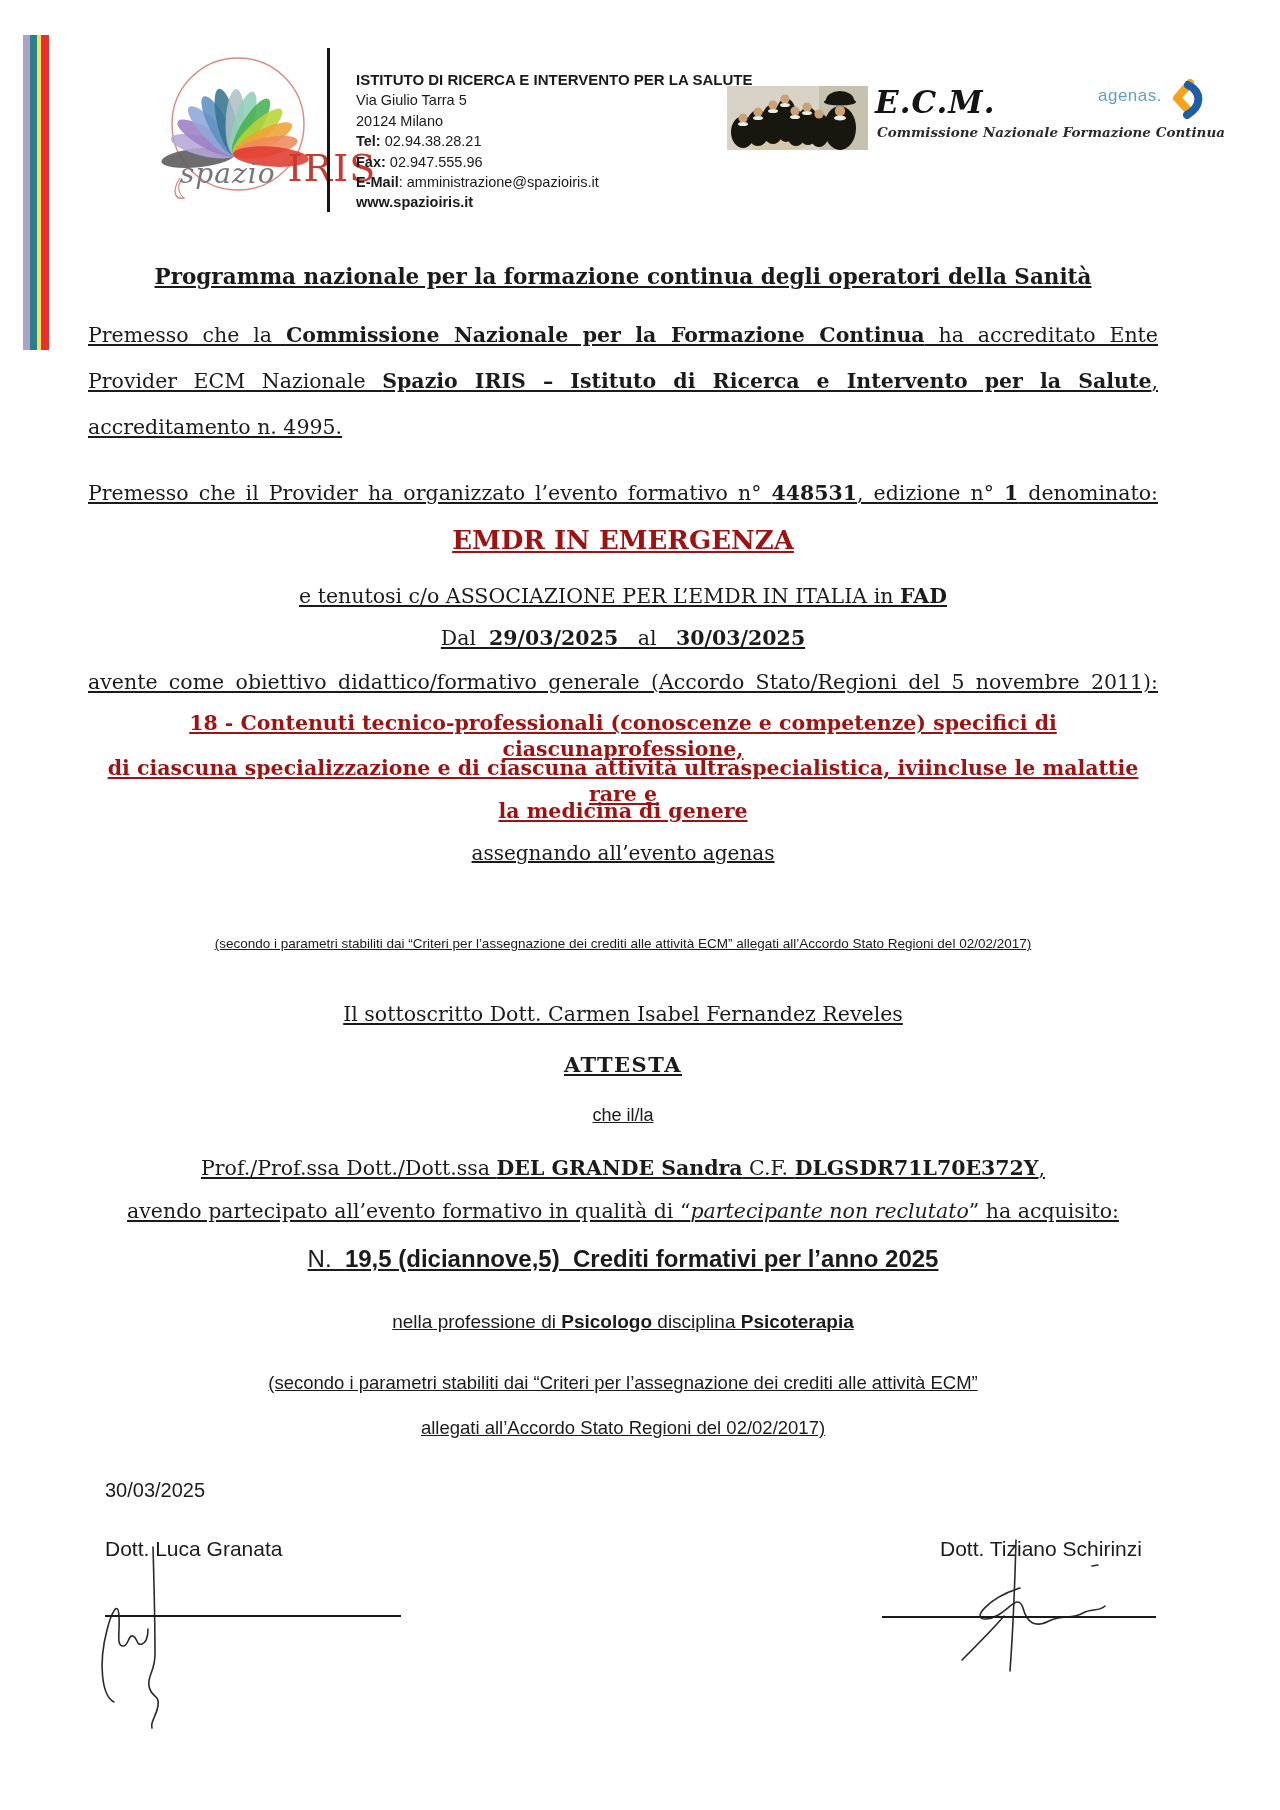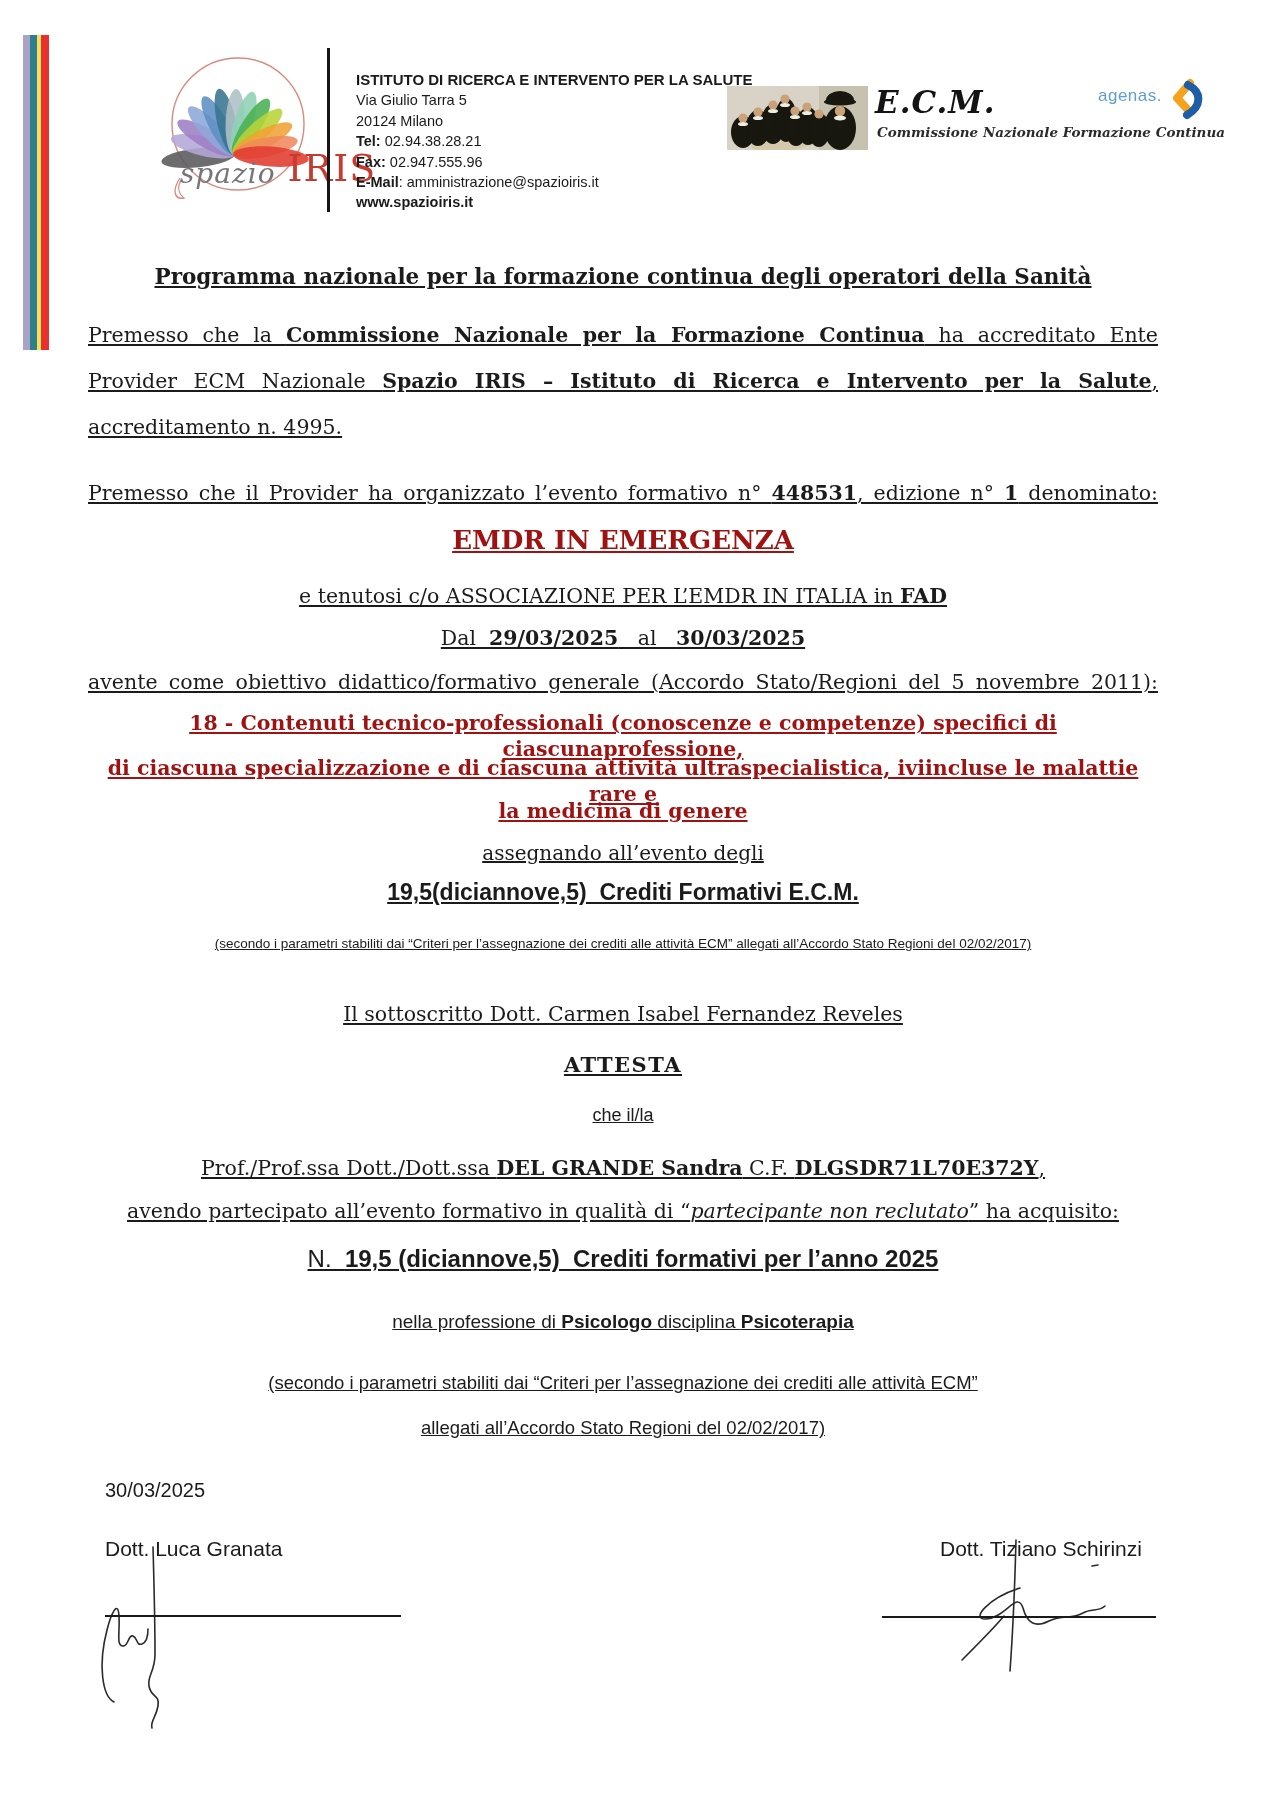--- a/index.html
+++ b/index.html
@@ -138,23 +138,22 @@
 
   <div class="line center" style="top:584px"><span>e tenutosi c/o ASSOCIAZIONE PER L’EMDR IN ITALIA in </span><span class="b">FAD</span></div>
   <div class="line center" style="top:626px"><span>Dal &nbsp;</span><span class="b">29/03/2025</span><span> &nbsp; al &nbsp; </span><span class="b">30/03/2025</span></div>
 
   <div class="line jline" style="top:670px">avente come obiettivo didattico/formativo generale (Accordo Stato/Regioni del 5 novembre 2011):</div>
 
   <div class="line center b red" style="top:711px;font-size:20.5px">18 - Contenuti tecnico-professionali (conoscenze e competenze) specifici di ciascunaprofessione,</div>
   <div class="line center b red" style="top:756px;font-size:20.5px">di ciascuna specializzazione e di ciascuna attività ultraspecialistica, iviincluse le malattie rare e</div>
   <div class="line center b red" style="top:799px;font-size:20.5px">la medicina di genere</div>
 
-  <div class="line center" style="top:841px;font-size:20px">assegnando all’evento degli</div>
+  <div class="line center" style="top:841px;font-size:20px">assegnando all’evento agenas</div>
 
-  <div class="line center sans b" style="top:878px;font-size:23px">19,5(diciannove,5) &nbsp;Crediti Formativi E.C.M.</div>
 
   <div class="line center sans" style="top:936px;font-size:13.5px">(secondo i parametri stabiliti dai “Criteri per l’assegnazione dei crediti alle attività ECM” allegati all’Accordo Stato Regioni del 02/02/2017)</div>
 
   <div class="line center" style="top:1002px">Il sottoscritto Dott. Carmen Isabel Fernandez Reveles</div>
 
   <div class="line center b" style="top:1052px;font-size:21px;letter-spacing:1.5px">ATTESTA</div>
 
   <div class="line center sans" style="top:1104px;font-size:18px">che il/la</div>
 
   <div class="line center" style="top:1156px"><span>Prof./Prof.ssa Dott./Dott.ssa </span><span class="b">DEL GRANDE Sandra</span><span> C.F. </span><span class="b">DLGSDR71L70E372Y</span><span>,</span></div>

